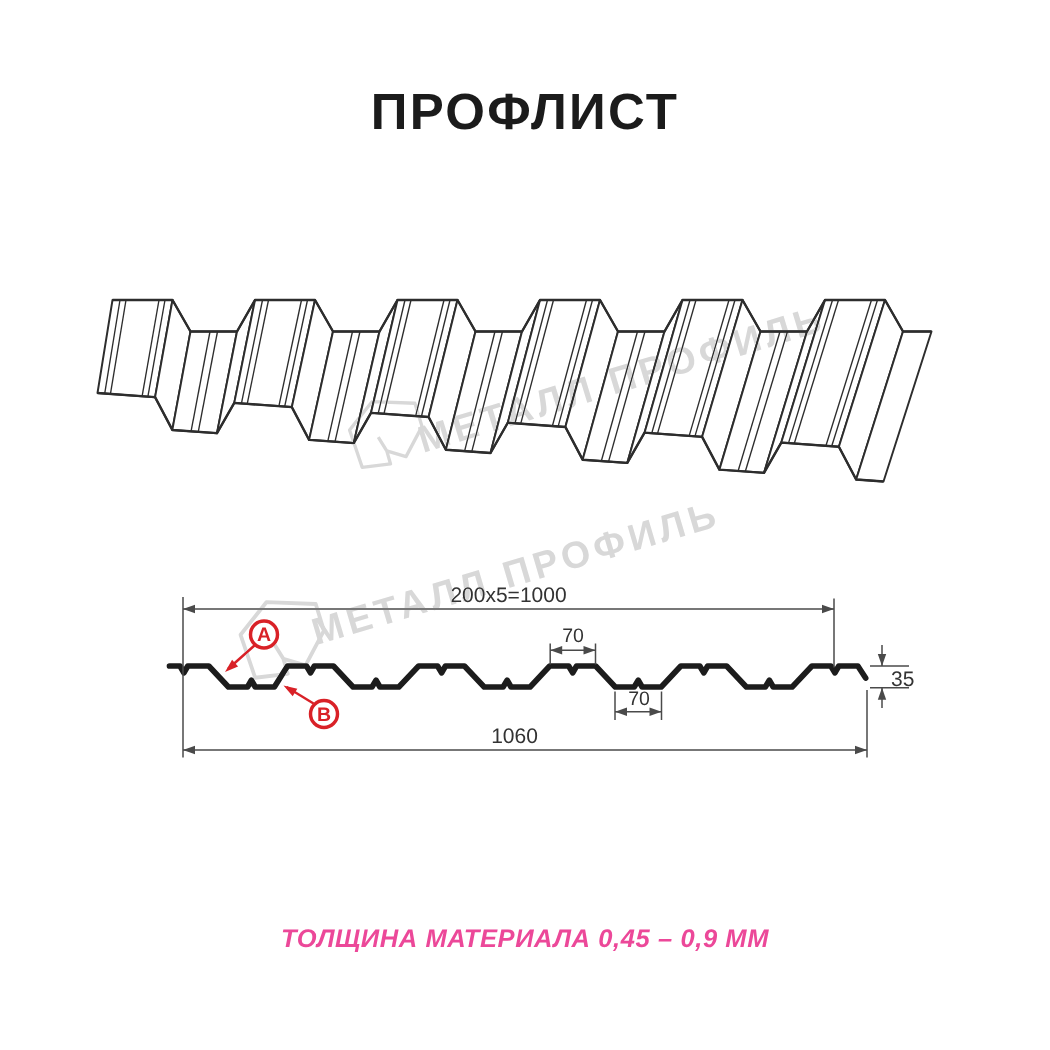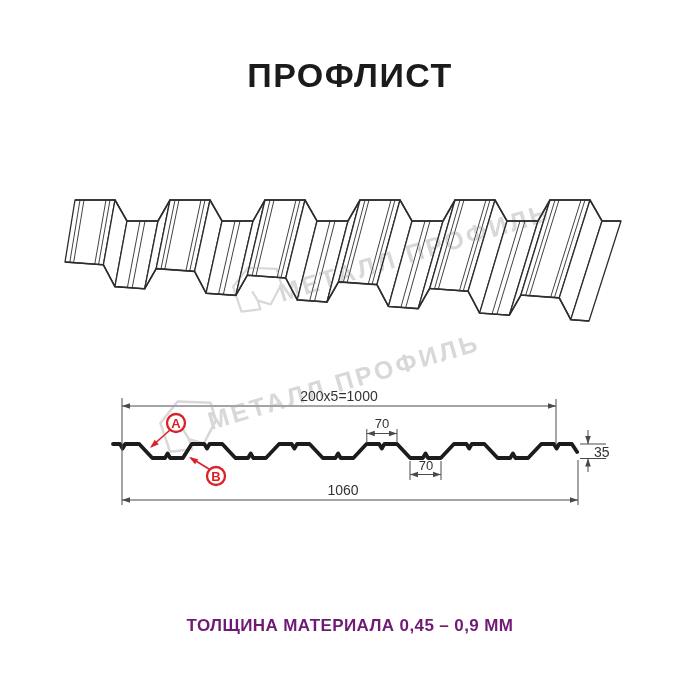--- a/index.html
+++ b/index.html
@@ -3,21 +3,21 @@
 <meta charset="utf-8">
 <style>
   html,body{margin:0;padding:0;background:#fff;}
   .page{position:relative;width:700px;height:700px;background:#fff;overflow:hidden;
         font-family:"Liberation Sans",sans-serif;}
   .title{position:absolute;top:56px;left:0;width:700px;text-align:center;
          font-size:34px;font-weight:800;letter-spacing:1.5px;color:#1b1b1b;}
   .subtitle{position:absolute;top:100px;left:0;width:700px;text-align:center;
          font-size:16px;font-weight:700;letter-spacing:0.5px;color:#222;}
   .caption{position:absolute;top:616px;left:0;width:700px;text-align:center;
-         font-size:17px;font-weight:600;letter-spacing:0.4px;color:#701a75;}
+         font-size:17px;font-weight:600;letter-spacing:0.4px;color:#ec4899;font-style:italic;}
   svg{position:absolute;left:0;top:0;}
   .wm{mix-blend-mode:darken;}
   text.dim{font-family:"Liberation Sans",sans-serif;font-size:14px;fill:#333;}
   text.dim70{font-family:"Liberation Sans",sans-serif;font-size:13px;fill:#333;}
   text.callout{font-family:"Liberation Sans",sans-serif;font-size:13px;font-weight:700;}
   text.wmtext{font-family:"Liberation Sans",sans-serif;font-size:25px;font-weight:700;letter-spacing:3px;}
 </style>
 </head>
 <body>
 

